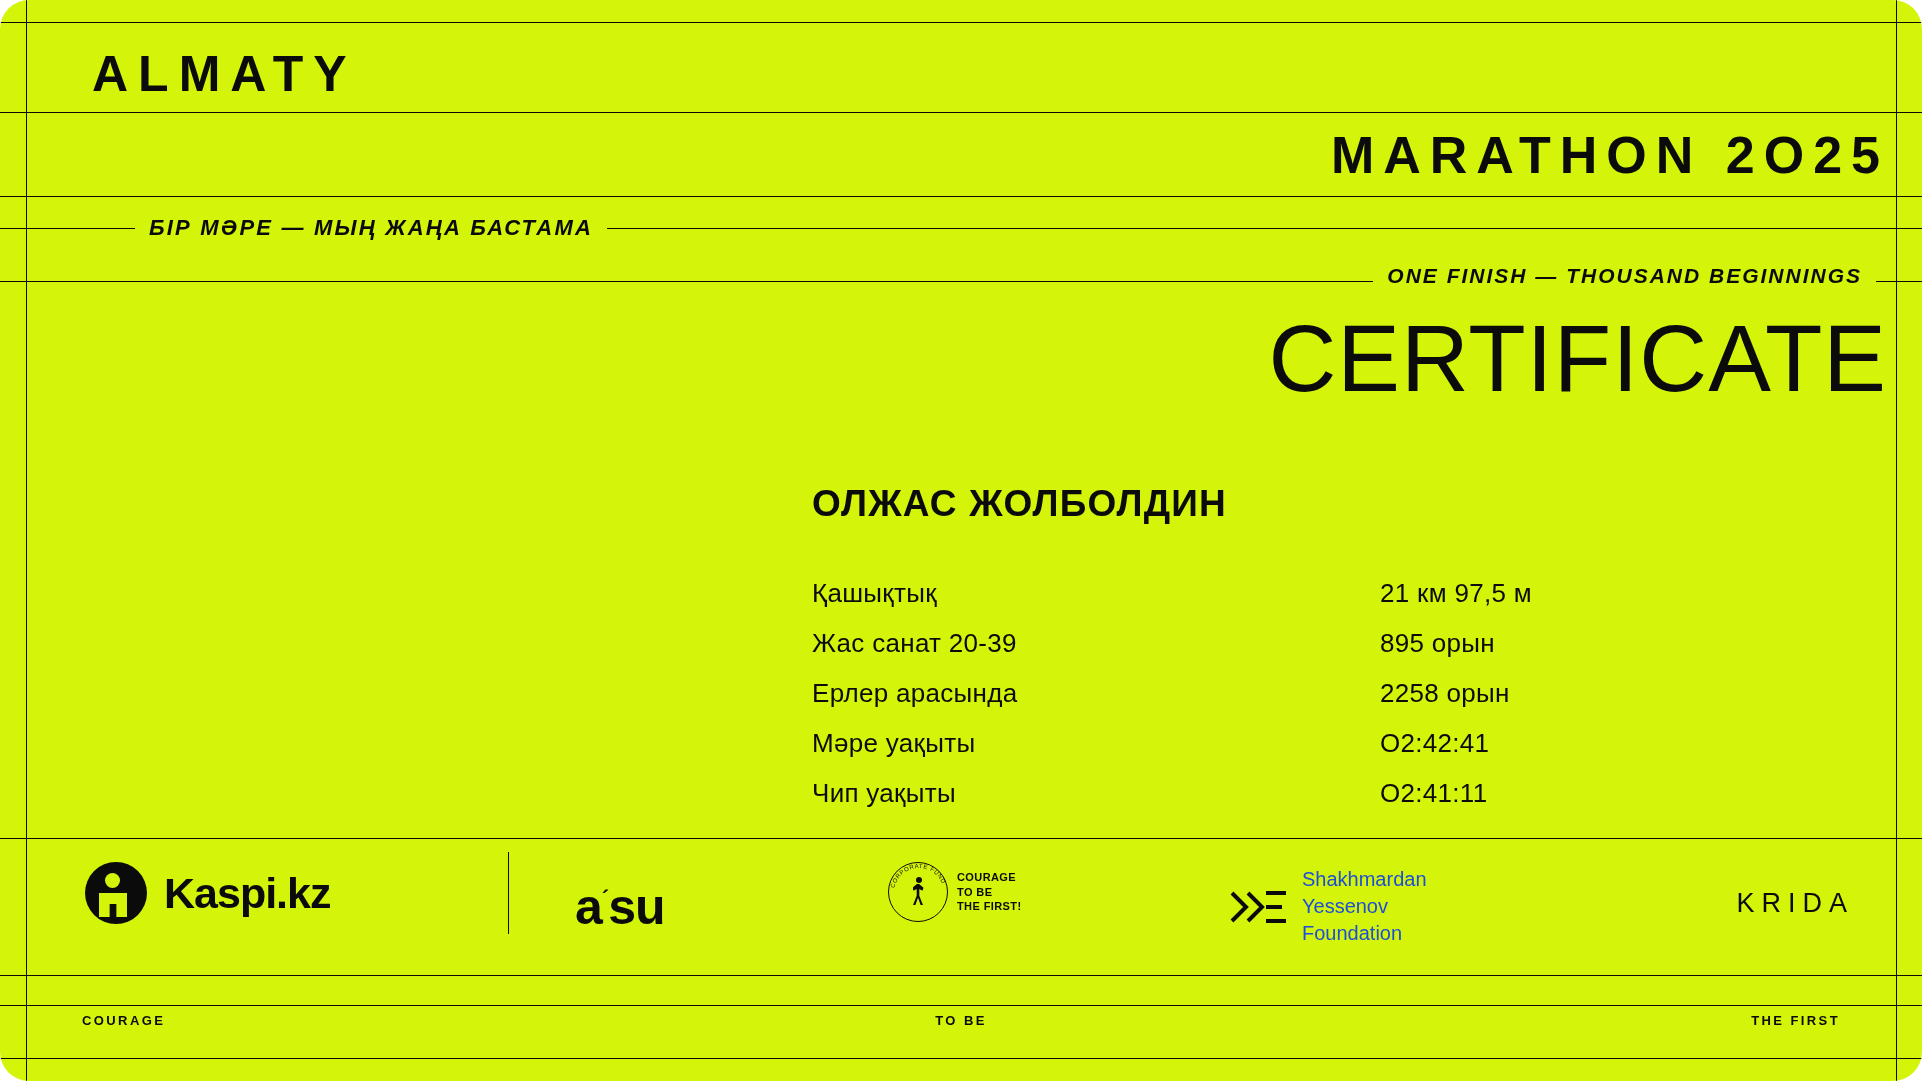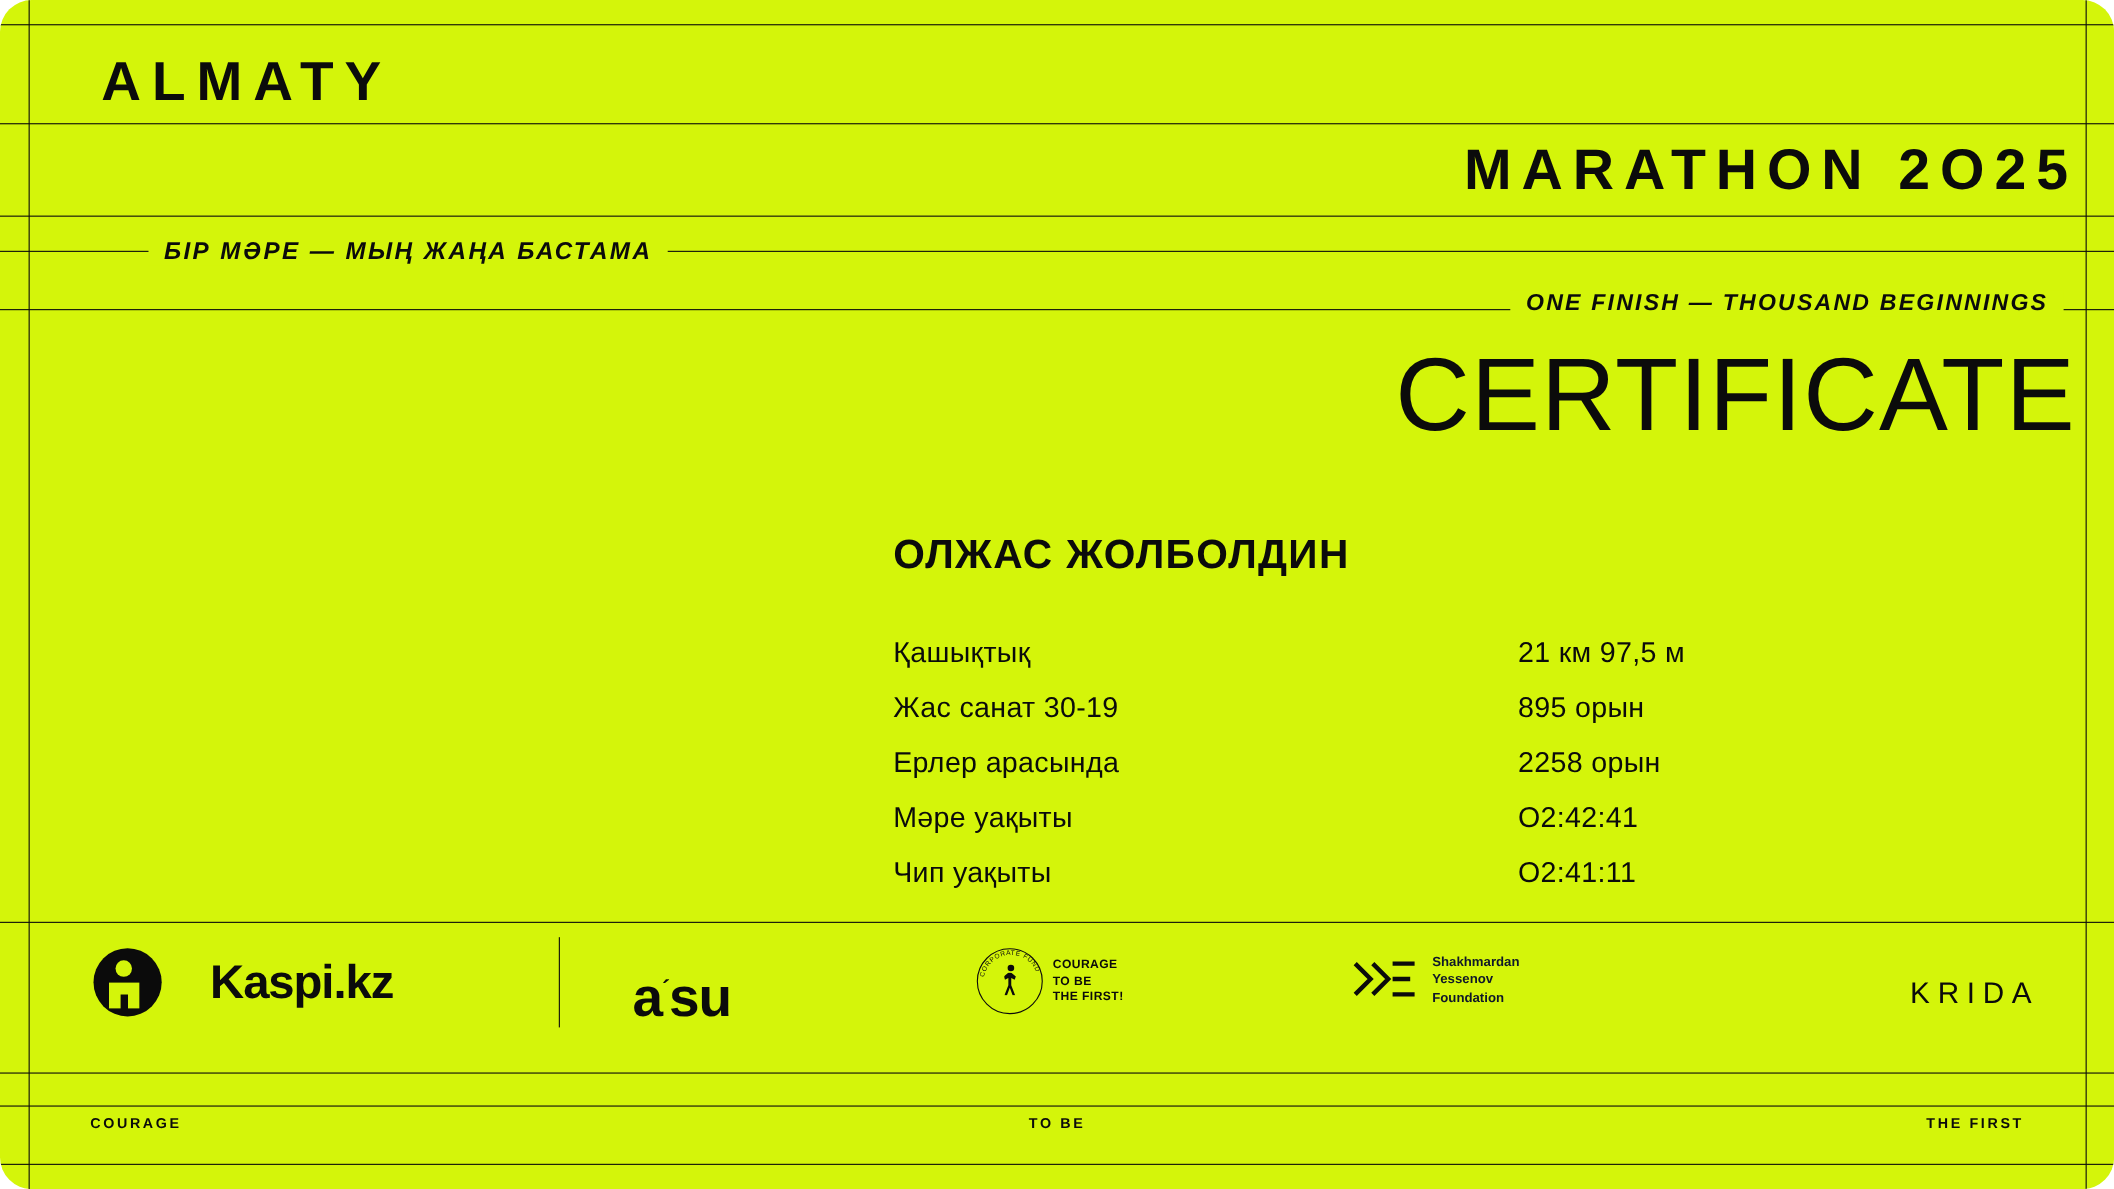--- a/index.html
+++ b/index.html
@@ -115,21 +115,21 @@
     left:20px; top:11px; width:15px; height:15px; border-radius:50%;
     background:#d4f50a;
   }
   .kaspi-mark::after {
     content:""; position:absolute;
     left:14px; top:31px; width:28px; height:24px;
     background:#d4f50a;
     clip-path:polygon(0 0,100% 0,100% 100%,62% 100%,62% 46%,38% 46%,38% 100%,0 100%);
   }
   .kaspi-text {
-    font-size:43px; font-weight:bold; color:#0b0b0b; letter-spacing:-1px;margin-left:27px;
+    font-size:43px; font-weight:bold; color:#0b0b0b; letter-spacing:-1px;
   }
   .sep-v {
     position:absolute; left:508px; top:852px;
     height:82px; width:0; border-left:1.6px solid #0b0b0b;
   }
   .asu {
     position:absolute; left:575px; top:862px;
     font-size:50px; font-weight:bold; color:#0b0b0b;
     letter-spacing:-1px;
     margin-top:16px;
@@ -171,21 +171,21 @@
 
   .syf {
     position:absolute; left:1228px; top:866px;
     display:flex; align-items:center; gap:12px;
   }
   .syf-mark {
     width:62px; height:40px; position:relative;
   }
   .syf-lines { stroke:#0b0b0b; stroke-width:4; fill:none; }
   .syf-text {
-    font-size:12px; font-weight:bold; line-height:1.36; color:#0f172a;
+    font-size:20px; font-weight:normal; line-height:1.36; color:#1d4ed8;
   }
 
   .krida {
     position:absolute; right:68px; top:888px;
     font-size:27px; letter-spacing:7px; color:#0b0b0b;
   }
 
   
   .footer {
     position:absolute; left:0; top:1020px; width:1922px;
@@ -222,21 +222,21 @@
   <div class="certificate-title">CERTIFICATE</div>
 
   <div class="recipient">ОЛЖАС ЖОЛБОЛДИН</div>
 
   <div class="results">
     <div class="res-row">
       <div class="res-label">Қашықтық</div>
       <div class="res-value">21 км 97,5 м</div>
     </div>
     <div class="res-row">
-      <div class="res-label">Жас санат 30-19</div>
+      <div class="res-label">Жас санат 20-39</div>
       <div class="res-value">895 орын</div>
     </div>
     <div class="res-row">
       <div class="res-label">Ерлер арасында</div>
       <div class="res-value">2258 орын</div>
     </div>
     <div class="res-row">
       <div class="res-label">Мәре уақыты</div>
       <div class="res-value">O2:42:41</div>
     </div>

